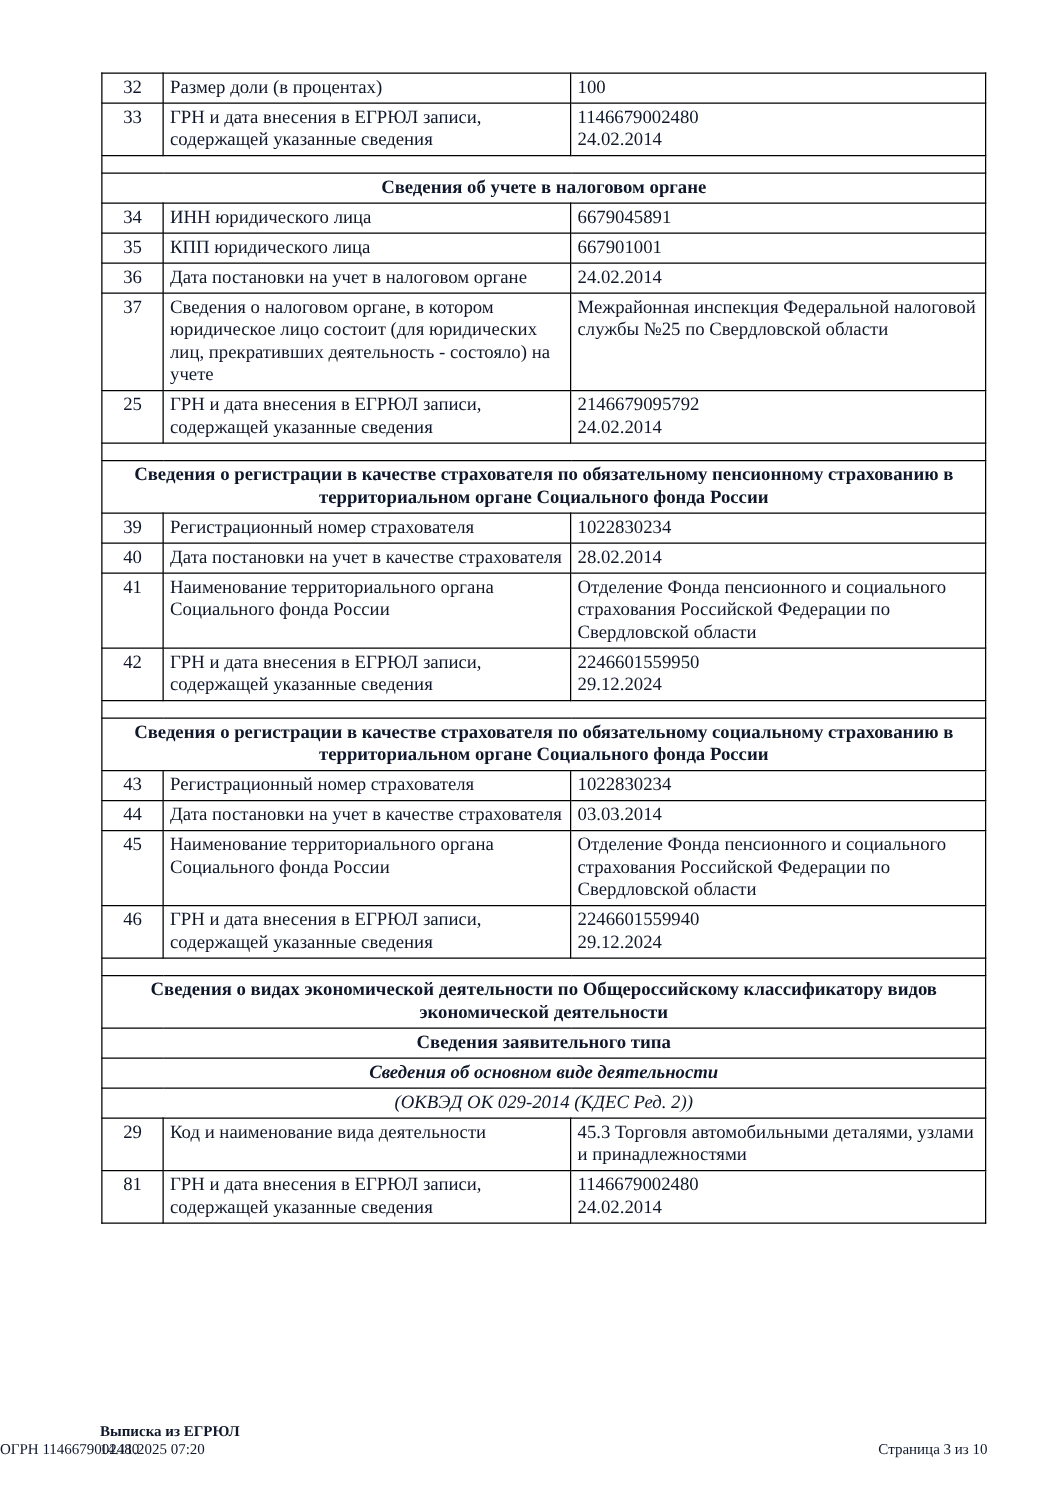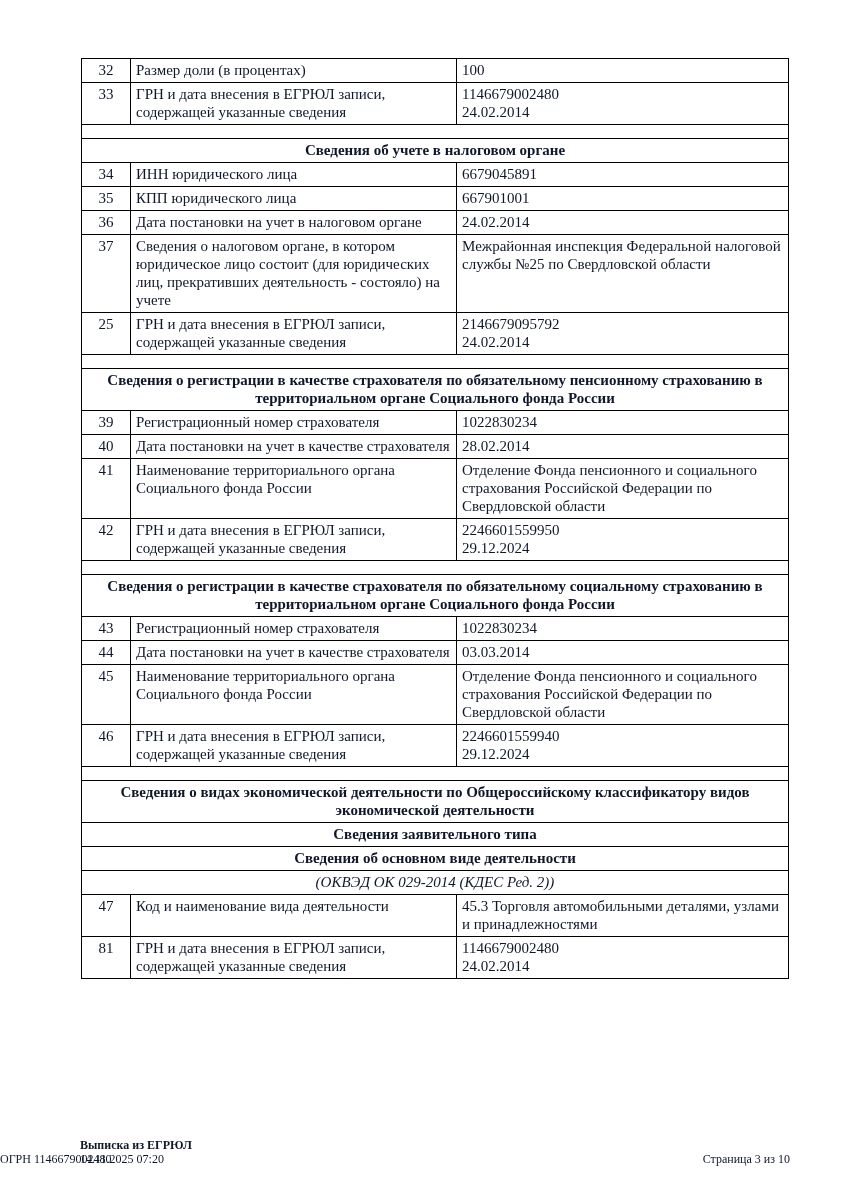--- a/index.html
+++ b/index.html
@@ -37,20 +37,21 @@
     padding-left: 1px !important;
     padding-right: 1px !important;
   }
   .label-cell {}
   .value-cell {}
   .section-cell {
     text-align: center;
     font-weight: bold;
   }
   .section-cell.bold-italic {
+    font-style: italic;
   }
   .section-cell.italic {
     font-weight: normal;
     font-style: italic;
   }
   .spacer-cell {
     height: 13px;
     padding: 0 !important;
   }
   .footer {
@@ -231,21 +232,21 @@
         <tr>
           <td colspan="3" class="section-cell bold">Сведения заявительного типа</td>
         </tr>
         <tr>
           <td colspan="3" class="section-cell bold-italic">Сведения об основном виде деятельности</td>
         </tr>
         <tr>
           <td colspan="3" class="section-cell italic">(ОКВЭД ОК 029-2014 (КДЕС Ред. 2))</td>
         </tr>
         <tr>
-          <td class="num-cell">47</td>
+          <td class="num-cell">29</td>
           <td class="label-cell">Код и наименование вида деятельности</td>
           <td class="value-cell">
             <div>45.3 Торговля автомобильными деталями, узлами и принадлежностями</div>
           </td>
         </tr>
         <tr>
           <td class="num-cell">81</td>
           <td class="label-cell">ГРН и дата внесения в ЕГРЮЛ записи, содержащей указанные сведения</td>
           <td class="value-cell">
             <div>1146679002480</div>

